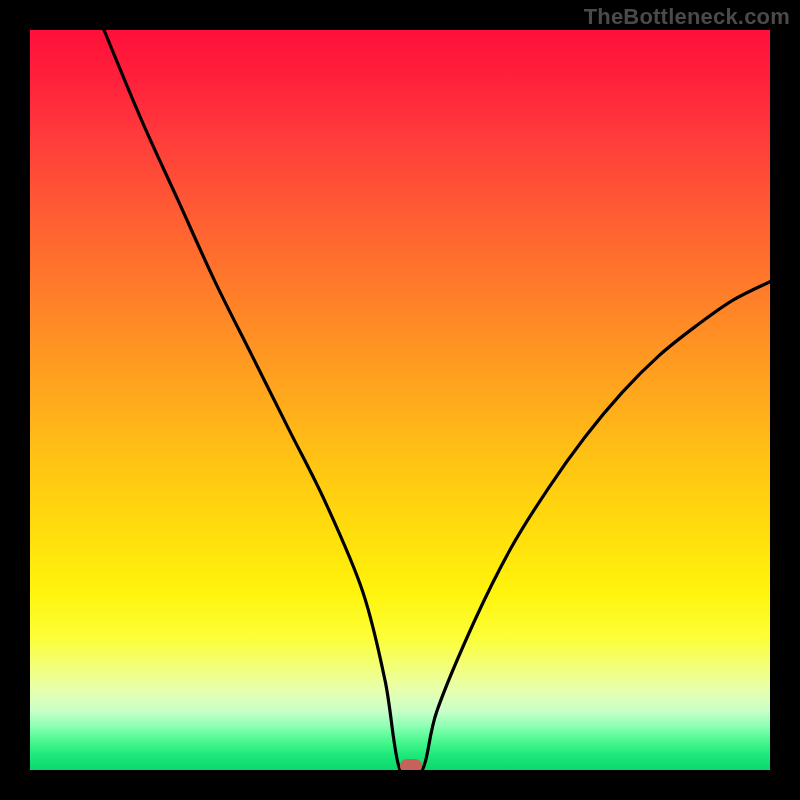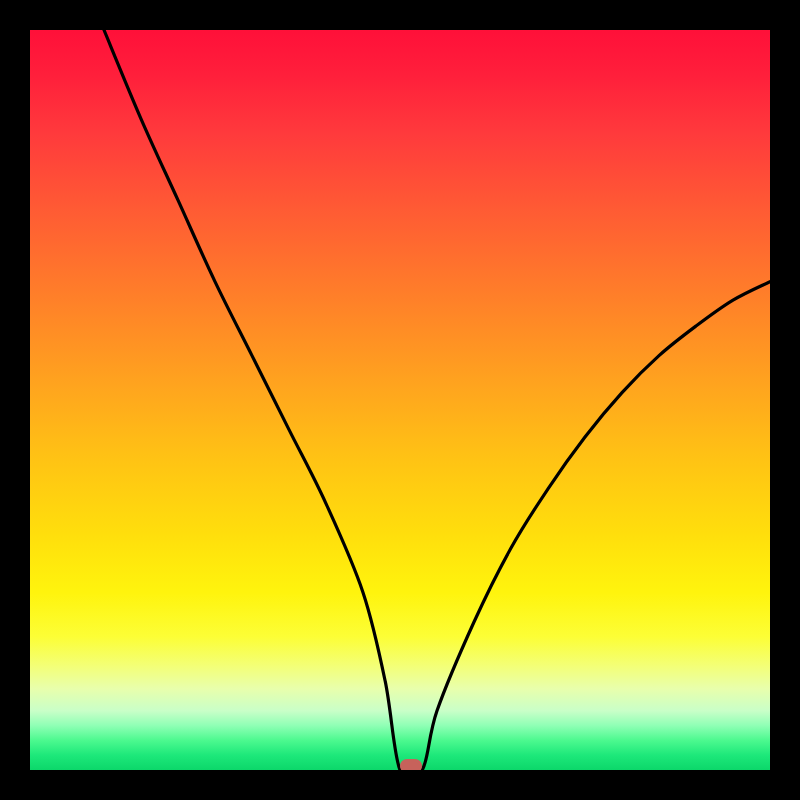--- a/index.html
+++ b/index.html
@@ -77,20 +77,21 @@
     background: #c7625b;
     transform: translate(-50%, -50%);
     z-index: 3;
   }
 </style>
 </head>
 <body>
 
 <div class="frame">
 
+  <div class="watermark">TheBottleneck.com</div>
 
   <div class="plot-area">
 
     <div class="gradient"></div>
 
     <svg class="curve" viewBox="0 0 740 740" preserveAspectRatio="none">
       <path d="M 74.00 0.00 C 80.17 14.80, 98.67 60.43, 111.00 88.80 C 123.33 117.17, 135.67 143.07, 148.00 170.20 C 160.33 197.33, 172.67 225.70, 185.00 251.60 C 197.33 277.50, 209.67 300.93, 222.00 325.60 C 234.33 350.27, 246.67 374.93, 259.00 399.60 C 271.33 424.27, 283.67 446.47, 296.00 473.60 C 308.33 500.73, 323.13 532.80, 333.00 562.40 C 342.87 592.00, 349.03 621.60, 355.20 651.20 C 361.37 680.80, 363.83 725.20, 370.00 740.00 C 376.17 754.80, 386.03 749.87, 392.20 740.00 C 398.37 730.13, 398.37 705.47, 407.00 680.80 C 415.63 656.13, 431.67 619.13, 444.00 592.00 C 456.33 564.87, 468.67 540.20, 481.00 518.00 C 493.33 495.80, 505.67 477.30, 518.00 458.80 C 530.33 440.30, 542.67 423.03, 555.00 407.00 C 567.33 390.97, 579.67 376.17, 592.00 362.60 C 604.33 349.03, 616.67 336.70, 629.00 325.60 C 641.33 314.50, 653.67 305.25, 666.00 296.00 C 678.33 286.75, 690.67 277.50, 703.00 270.10 C 715.33 262.70, 733.83 254.68, 740.00 251.60" fill="none" stroke="#000" stroke-width="3.2" stroke-linecap="round"></path>
     </svg>
 
     <div class="marker" style="left: 381.1px; top: 736px; background: rgb(199, 98, 91);"></div>

